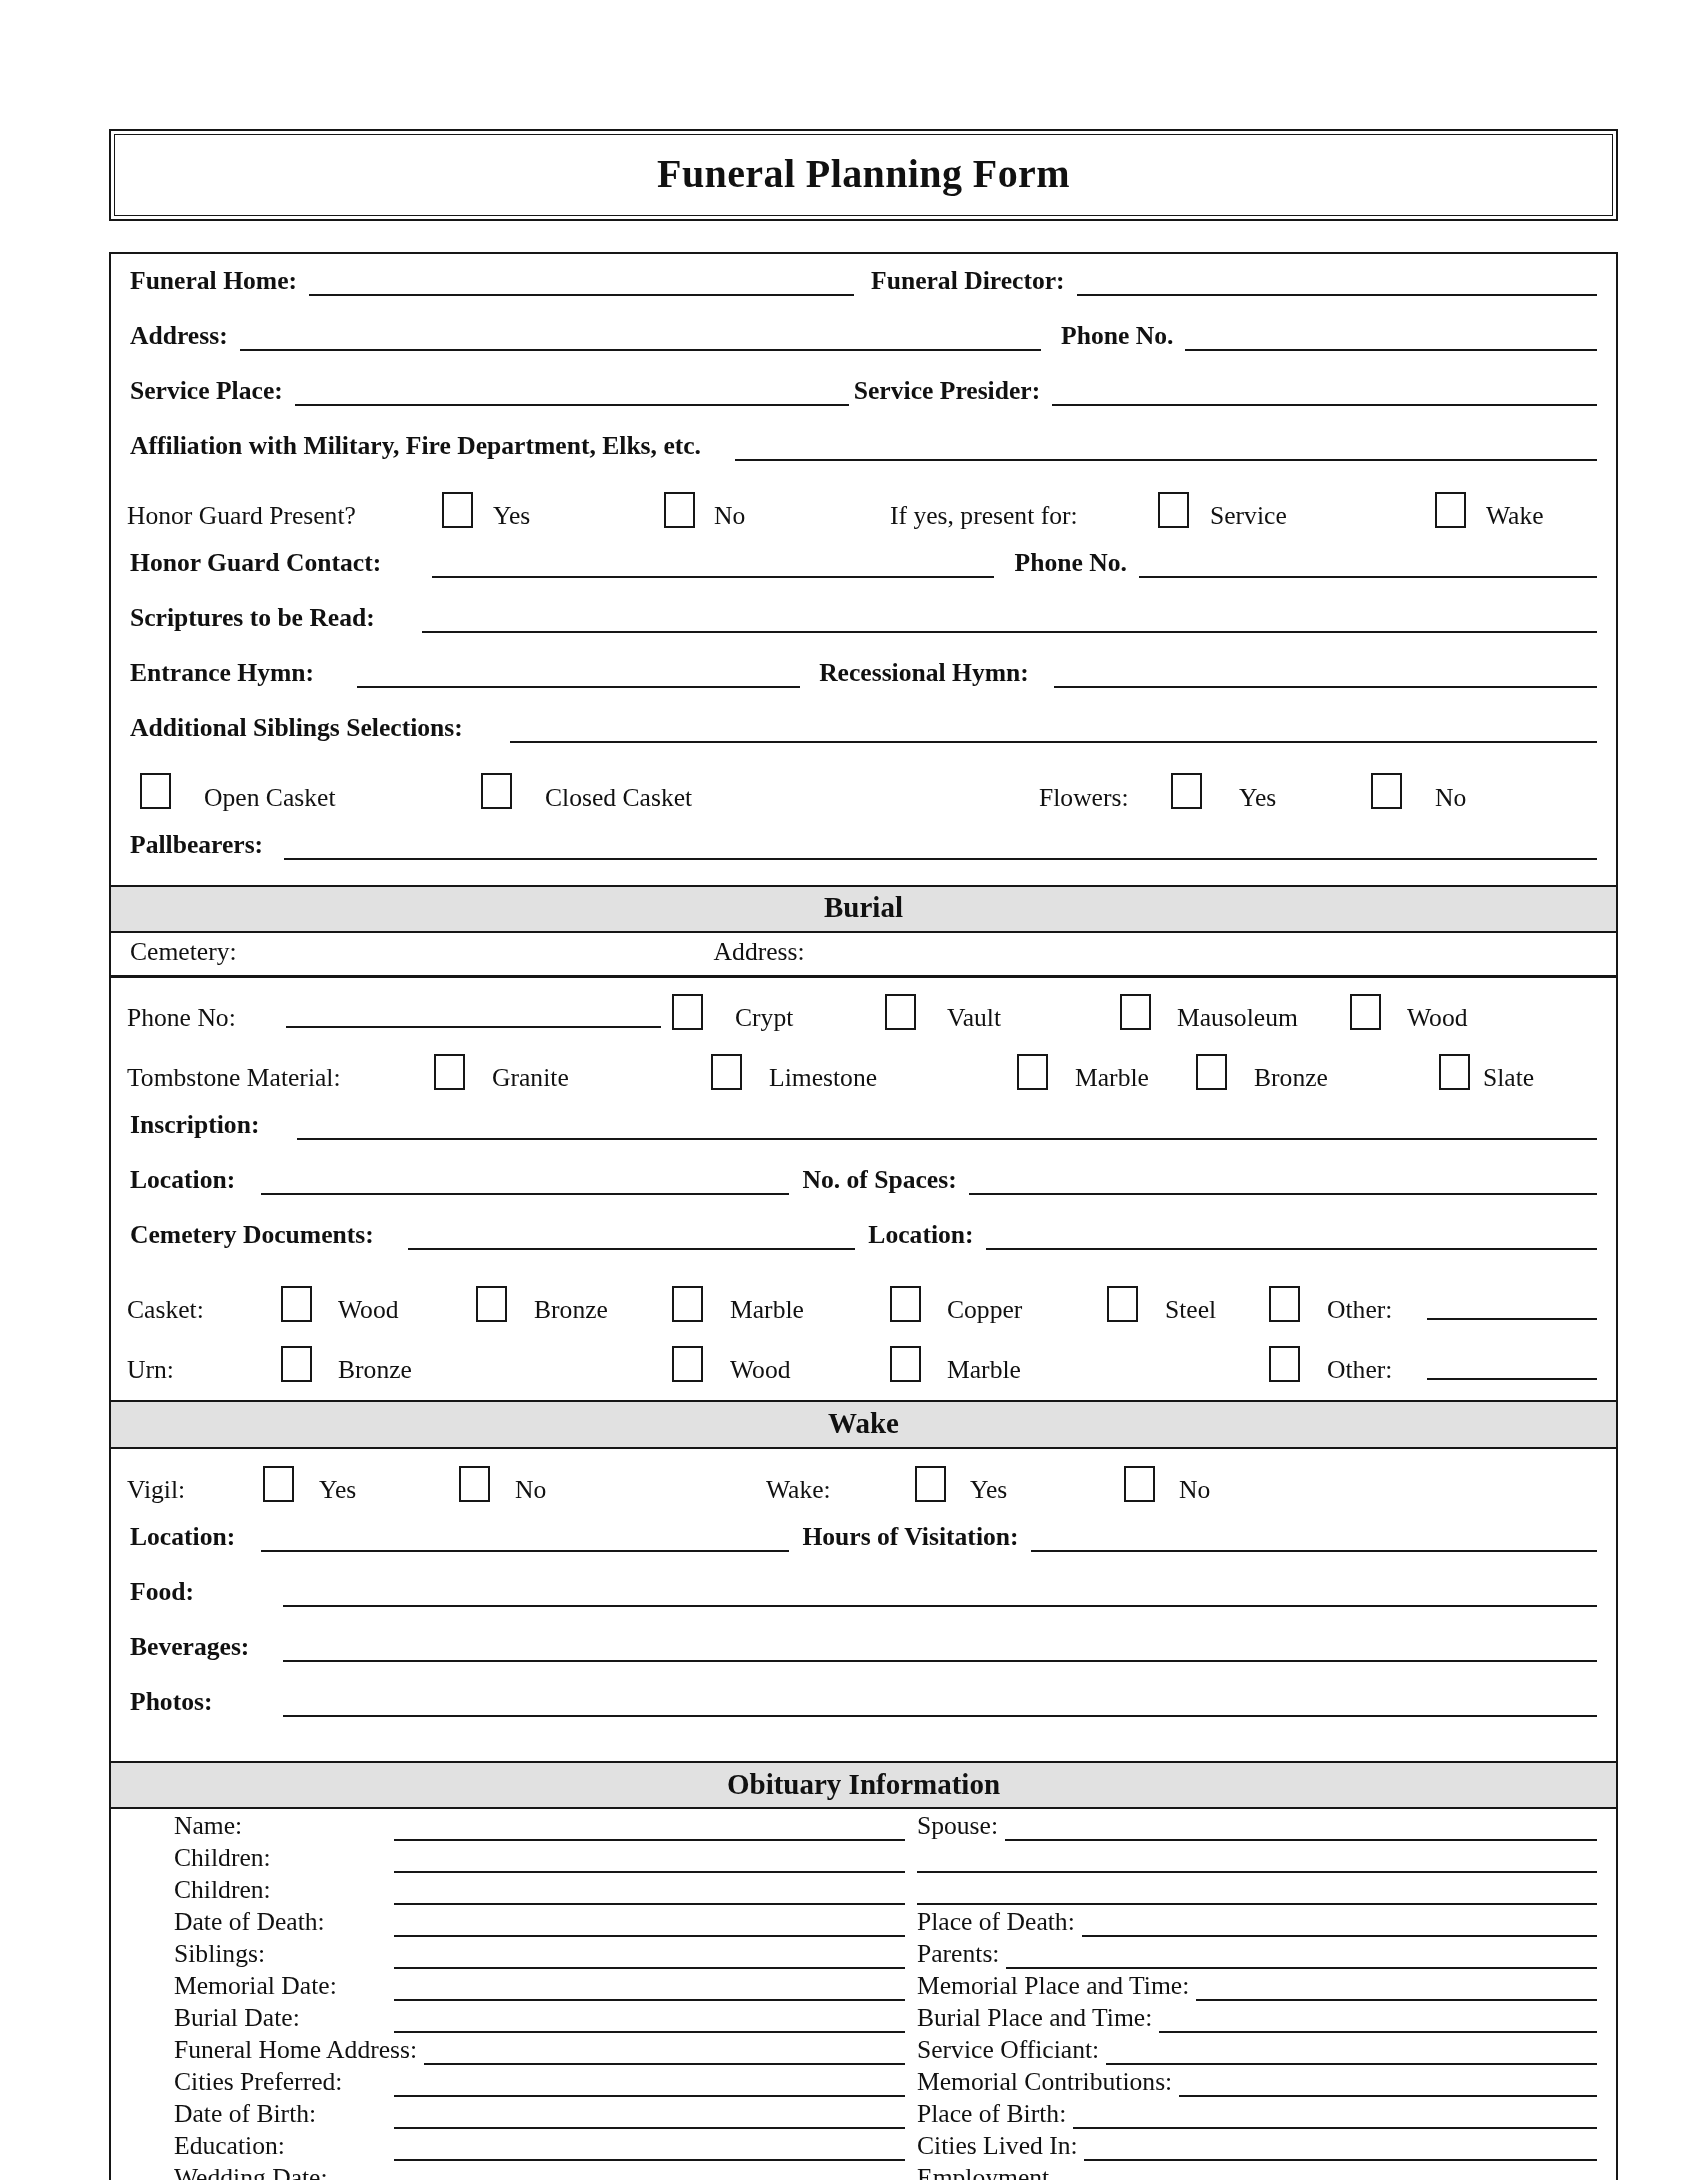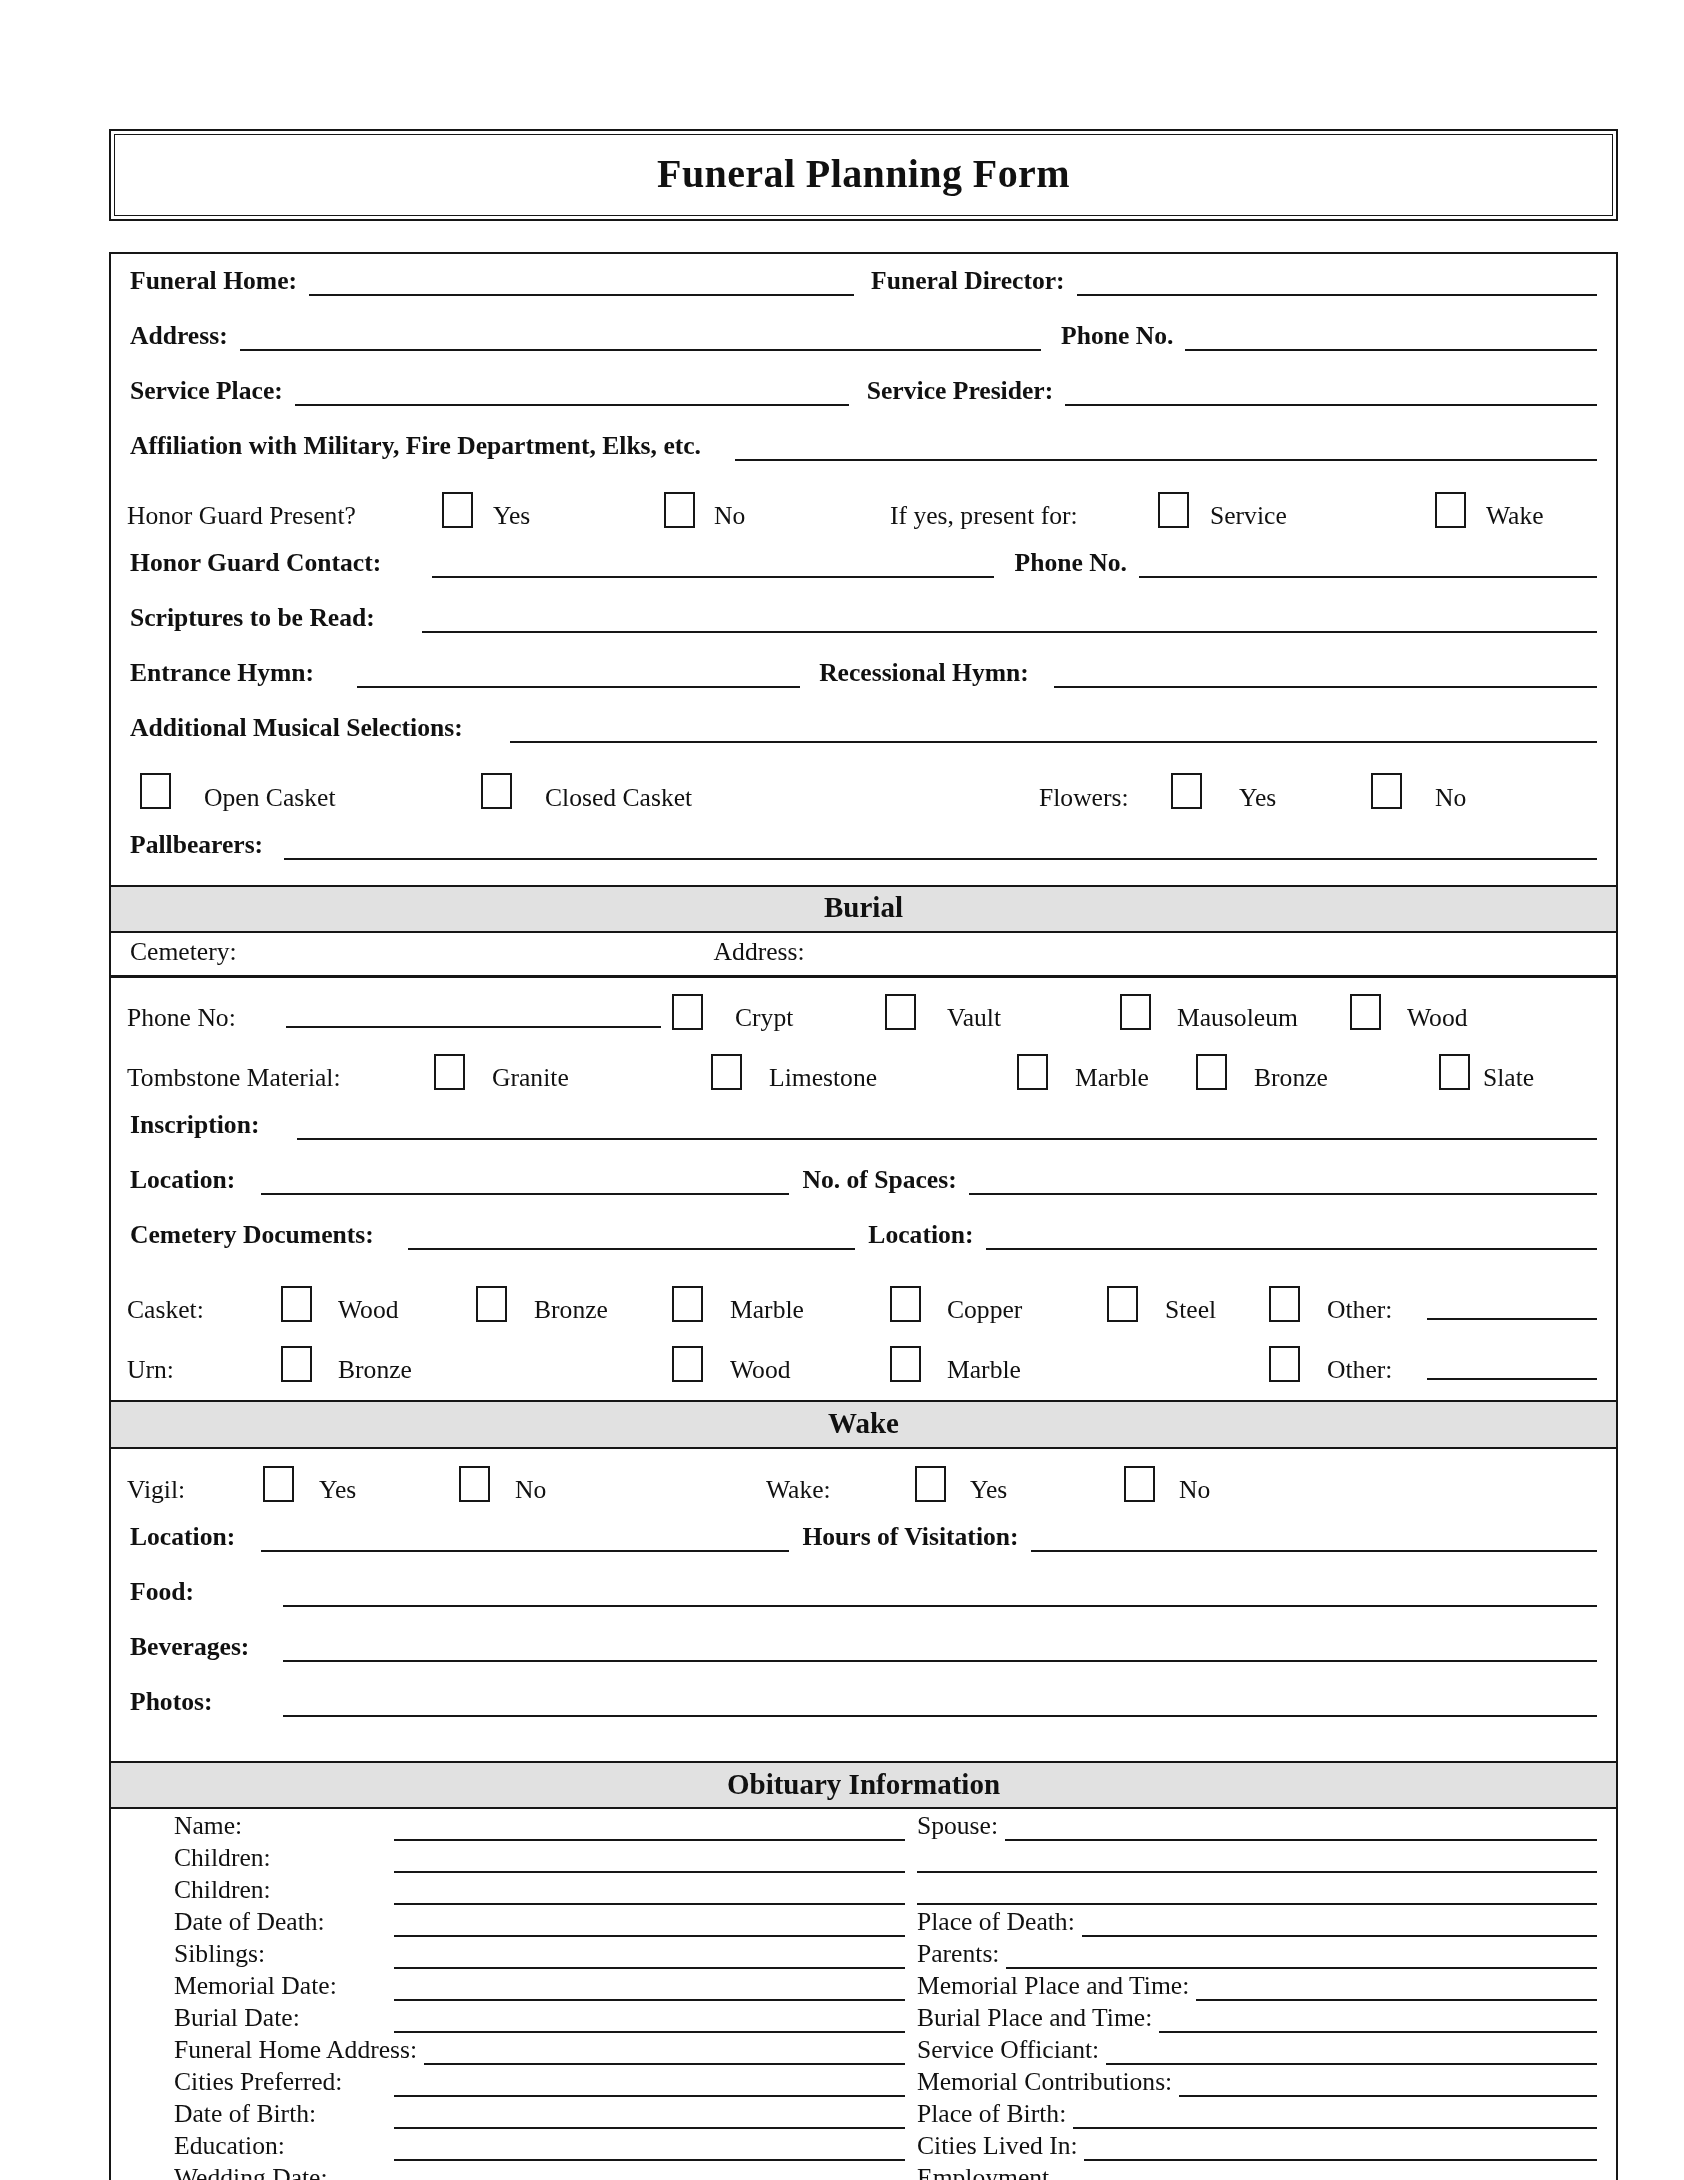--- a/index.html
+++ b/index.html
@@ -68,21 +68,21 @@
       <div class="row">
         <span class="lbl">Address:</span>
         <div class="fill b" style="flex-basis:801px;"></div>
         <span class="lbl" style="margin-left:20.4px;">Phone No.</span>
         <div class="fill"></div>
       </div>
 
       <div class="row">
         <span class="lbl">Service Place:</span>
         <div class="fill b" style="flex-basis:554px;"></div>
-        <span class="lbl" style="margin-left:18px;">Service Presider:</span>
+        <span class="lbl" style="margin-left:5px;">Service Presider:</span>
         <div class="fill"></div>
       </div>
 
       <div class="row">
         <span class="lbl">Affiliation with Military, Fire Department, Elks, etc.</span>
         <div class="fill" style="margin-left:34px;"></div>
       </div>
 
       <div class="gap8"></div>
 
@@ -113,21 +113,21 @@
 
 
       <div class="row">
         <span class="lbl">Entrance Hymn:</span>
         <div class="fill b" style="flex-basis:443px;margin-left:43px;"></div>
         <span class="lbl" style="margin-left:19px;">Recessional Hymn:</span>
         <div class="fill" style="margin-left:25.6px;"></div>
       </div>
 
       <div class="row">
-        <span class="lbl">Additional Musical Selections:</span>
+        <span class="lbl">Additional Siblings Selections:</span>
         <div class="fill" style="margin-left:47px;"></div>
       </div>
 
       <div class="gap8"></div>
 
       <div class="cbrow">
         <span class="cb" style="left:29px;"></span>
         <span class="lbl" style="left:93px;">Open Casket</span>
         <span class="cb" style="left:370px;"></span>
         <span class="lbl" style="left:434px;">Closed Casket</span>

